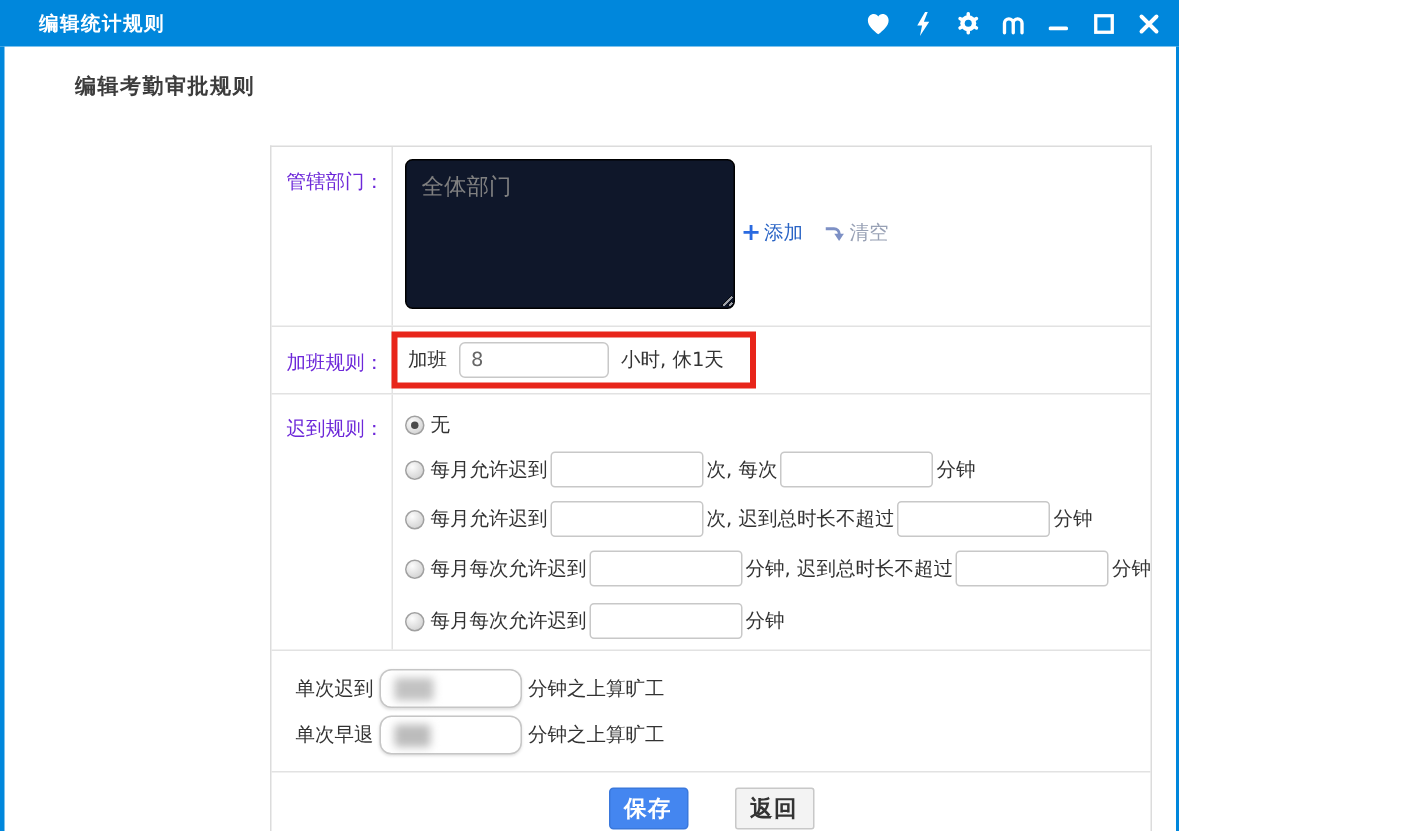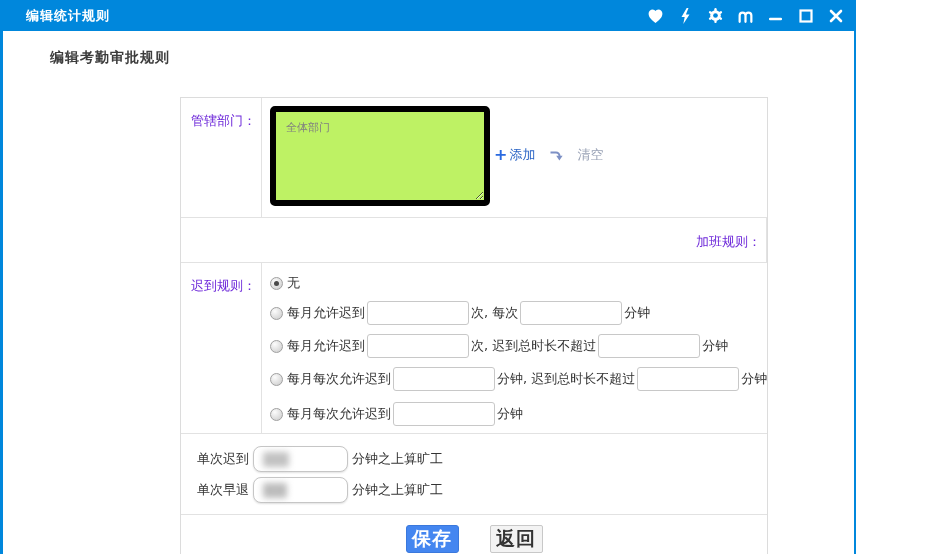--- a/index.html
+++ b/index.html
@@ -1,18 +1,18 @@
 <!DOCTYPE html>
 <html><head>
 <meta charset="utf-8">
 <style>
   * { margin:0; padding:0; box-sizing:border-box; }
   body { background:#fff; }
   .window {
-    position:relative; width:856px; height:554px; background:#fff;
+    position:relative; width:786px; height:554px; background:#fff;
     font-family:"DejaVu Sans","Liberation Sans",sans-serif; overflow:hidden;
   }
   
   .titlebar {
     position:absolute; top:0; left:0; right:0; height:31px;
     background:#0087dc; display:flex; align-items:center; z-index:5;
   }
   .titlebar-title { color:#fff; font-size:13px; font-weight:bold; margin-left:26px; letter-spacing:1px; }
   .titlebar-icons { margin-left:auto; margin-right:12px; display:flex; align-items:center; gap:13px; }
   .tb-icon { width:17px; height:17px; display:flex; align-items:center; justify-content:center; cursor:pointer; }
@@ -25,27 +25,27 @@
     position:absolute; left:180px; top:97px; width:588px;
     border:1px solid #dcdcdc; border-bottom:none; background:#fff; font-size:13px; color:#333;
   }
   .f-row { display:flex; border-bottom:1px solid #e2e2e2; }
   .label-cell { width:81px; flex:none; border-right:1px solid #e2e2e2; padding:14px 0 0 10px; color:#6d28d9; }
   .content-cell { flex:1; position:relative; }
   
   .row-dept { height:120px; }
   .dept-textarea {
     position:absolute; left:8px; top:8px; width:220px; height:100px;
-    background:#bef264; border:6px solid #000000; border-radius:5px;
-    font-family:inherit; font-size:11px; color:#808080; padding:8px 10px; resize:both; outline:none;
+    background:#0f172a; border:1px solid #000000; border-radius:5px;
+    font-family:inherit; font-size:15px; color:#808080; padding:8px 10px; resize:both; outline:none;
   }
   .dept-links { position:absolute; left:232px; top:48px; display:flex; align-items:center; gap:14px; white-space:nowrap; }
   .add-link { display:flex; align-items:center; gap:2px; color:#2a64c5; cursor:pointer; text-decoration:none; }
   .plus-glyph { color:#2a6ae0; font-size:16px; font-weight:bold; line-height:1; }
-  .clear-link { display:flex; align-items:center; gap:14px; color:#98a1b5; cursor:pointer; text-decoration:none; }
+  .clear-link { display:flex; align-items:center; gap:3px; color:#98a1b5; cursor:pointer; text-decoration:none; }
   
   .row-overtime { height:45px;justify-content:flex-end; }
   .overtime-line { display:flex; align-items:center; height:100%; padding-left:10px; gap:8px; position:relative; z-index:2; }
   .overtime-highlight {
     position:absolute; left:-1px; top:3px; width:243px; height:38px;
     border:4px solid #e8251a; pointer-events:none; z-index:3;
   }
   .inp {
     height:24px; width:102px; border:1px solid #c8c8c8; border-radius:3px;
     font-family:inherit; font-size:13px; color:#666; padding:0 7px; background:#fff; outline:none;
@@ -75,21 +75,21 @@
   .inp-wrap {
     position:relative; width:95px; height:26px; margin:0 4px;
     border:1px solid #c6c6c6; border-radius:8px; background:#fff;
     box-shadow:0 1px 2px rgba(0,0,0,0.12); display:flex; align-items:center;
   }
   .inp-wrap input { border:none; outline:none; background:transparent; width:100%; height:100%; border-radius:8px; font-size:13px; padding:0 8px; }
   .blur-blob { position:absolute; left:9px; top:5px; width:26px; height:15px; background:#c2c2c2; border-radius:2px; filter:blur(3px); pointer-events:none; }
   
   .row-buttons { height:56px; justify-content:center; }
   .buttons-line { display:flex; justify-content:center; align-items:flex-start; gap:31px; padding-top:10px; width:100%; }
-  .btn { font-family:inherit; font-size:19px; font-weight:bold; height:28px; width:53px; border-radius:3px; cursor:pointer; letter-spacing:1px; }
+  .btn { font-family:inherit; font-size:15px; font-weight:bold; height:28px; width:53px; border-radius:3px; cursor:pointer; letter-spacing:1px; }
   .btn-save { background:#4486f0; color:#fff; border:1px solid #3a78dc; }
   .btn-back { background:#f3f3f3; color:#333; border:1px solid #c8c8c8; border-radius:2px; }
 </style>
 </head>
 <body>
 
 <div class="window">
 
   <div class="titlebar">
     <span class="titlebar-title">编辑统计规则</span>
@@ -161,20 +161,28 @@
                 </svg>
             </span>
               <span>清空</span>
           </a>
         </div>
       </div>
     </div>
 
     <div class="f-row row-overtime">
       <div class="label-cell" style="padding-top:15px;">加班规则：</div>
+      <div class="content-cell">
+        <div class="overtime-highlight"></div>
+        <div class="overtime-line">
+          <span>加班</span>
+          <input class="inp inp-overtime" type="text" value="8" style="">
+          <span>小时, 休1天</span>
+        </div>
+      </div>
     </div>
 
     <div class="f-row row-late">
       <div class="label-cell">迟到规则：</div>
       <div class="content-cell">
         <div class="late-opts">
           <div class="opt opt-first">
             <span class="radio checked"></span>
             <span class="seg">无</span>
           </div>

